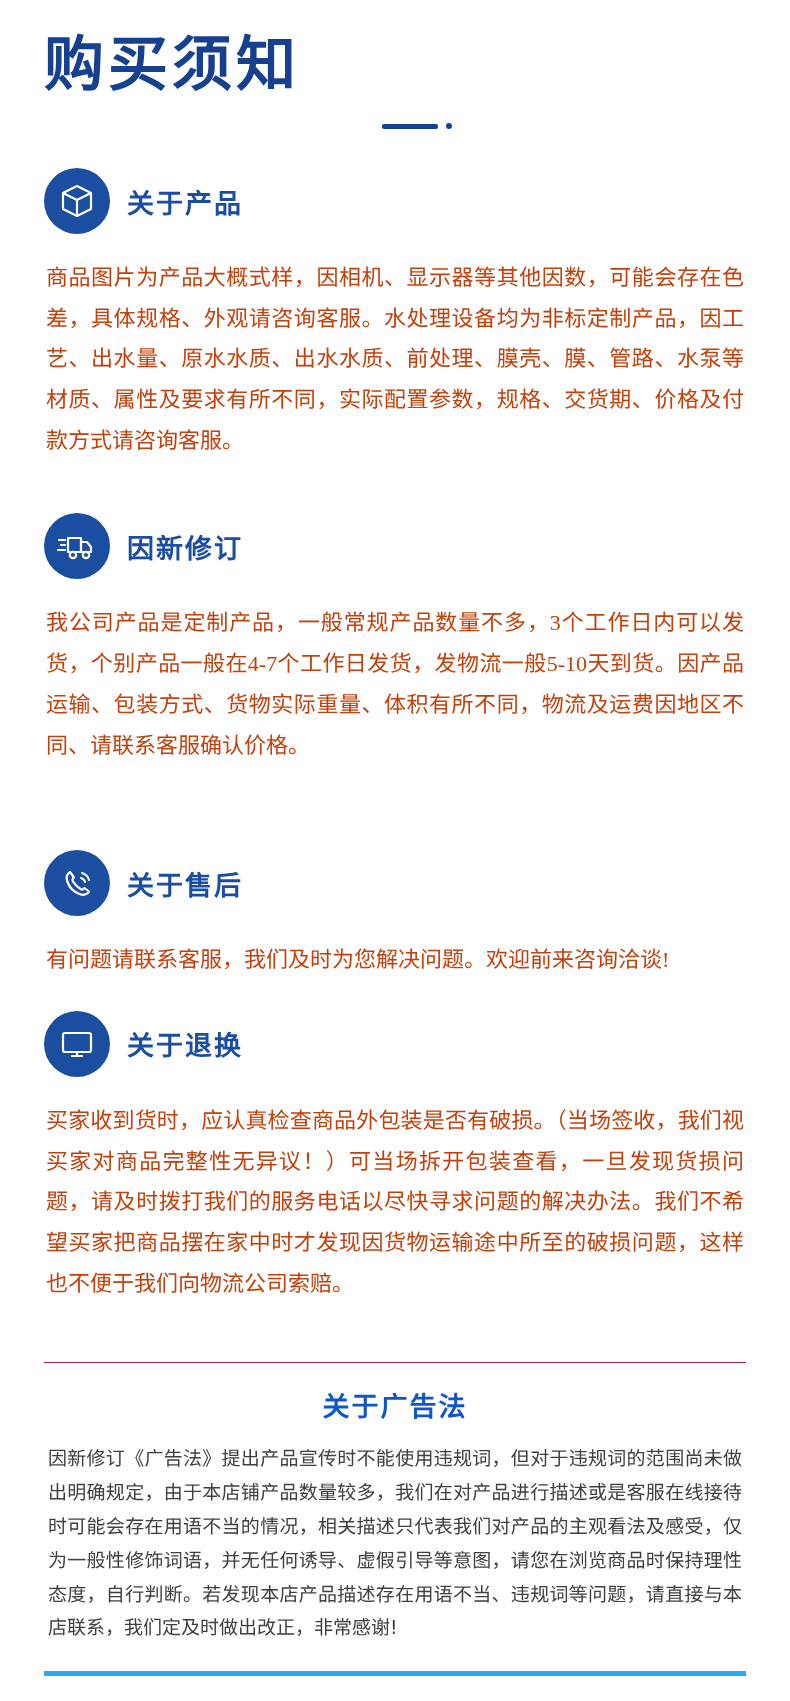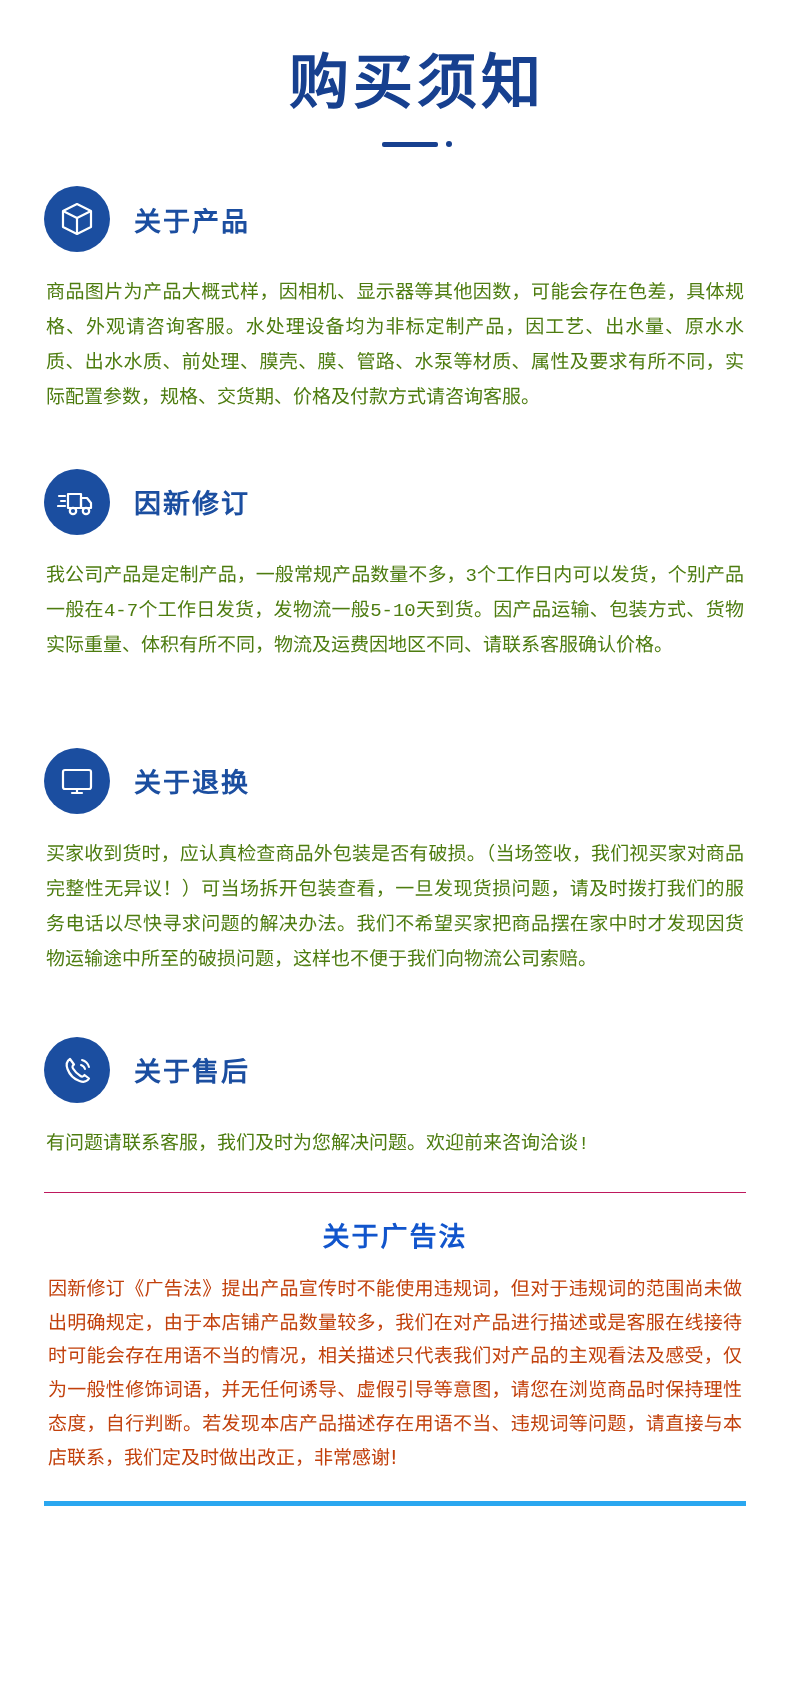--- a/index.html
+++ b/index.html
@@ -17,22 +17,21 @@
     position: relative;
     width: 790px;
     min-height: 1701px;
     box-sizing: border-box;
     padding: 0;
     background: #ffffff;
   }
 
   
   .title-wrap {
-    padding-top: 46px;
-    text-align: center;
+    padding-top: 28px;
     margin-left: 44px;
   }
   .main-title {
     font-family: "DejaVu Sans", "Liberation Sans", sans-serif;
     font-size: 60px;
     font-weight: bold;
     letter-spacing: 4px;
     color: #17408f;
     line-height: 1.2;
     margin: 0;
@@ -65,21 +64,21 @@
   .sections {
     margin-top: 42px;
     padding: 0 44px 0 44px;
   }
   .section {
     margin-bottom: 14px;
   }
   .sec-head {
     display: flex;
     align-items: center;
-    gap: 24px;
+    gap: 17px;
     margin-bottom: 24px;
   }
   .sec-icon {
     width: 66px;
     height: 66px;
     border-radius: 50%;
     background: #1b4ea0;
     flex: 0 0 66px;
     display: flex;
     align-items: center;
@@ -87,24 +86,24 @@
   }
   .sec-icon svg { display: block; }
   .sec-title {
     font-family: "DejaVu Sans", "Liberation Sans", sans-serif;
     font-size: 27px;
     font-weight: bold;
     color: #1b4ea0;
     letter-spacing: 2px;
   }
   .sec-body {
-    font-family: Liberation Mono, monospace;
-    font-size: 19px;
+    font-family: Liberation Serif, serif;
+    font-size: 22px;
     line-height: 1.85;
-    color: #4d7c0f;
+    color: #c2410c;
     text-align: justify;
     padding: 0 2px;
     margin-bottom: 46px;
   }
 
   
   .section.s1 .sec-body { margin-bottom: 52px; }
   .section.s2 .sec-body { margin-bottom: 84px; }
   .section.s3 .sec-body { margin-bottom: 58px; }
   .section.s4 .sec-body { margin-bottom: 30px; }
@@ -122,21 +121,21 @@
     font-size: 27px;
     font-weight: bold;
     color: #1155cc;
     letter-spacing: 2px;
     margin-bottom: 18px;
   }
   .adlaw-body {
     font-family: "DejaVu Sans", "Liberation Sans", sans-serif;
     font-size: 19px;
     line-height: 1.78;
-    color: #c2410c;
+    color: #404040;
     text-align: justify;
     padding: 0 4px;
   }
   .bottom-pad { height: 60px; }
 </style>
 </head>
 <body>
 
 <div class="page">
 
@@ -175,48 +174,48 @@
             <path d="M2 11 H8" stroke="#ffffff" stroke-width="2.2" stroke-linecap="round"></path>
             <path d="M4 16 H8" stroke="#ffffff" stroke-width="2.2" stroke-linecap="round"></path>
             <path d="M1 21 H8" stroke="#ffffff" stroke-width="2.2" stroke-linecap="round"></path>
           </svg>
         </div>
         <div class="sec-title">因新修订</div>
       </div>
       <div class="sec-body">我公司产品是定制产品，一般常规产品数量不多，3个工作日内可以发货，个别产品一般在4-7个工作日发货，发物流一般5-10天到货。因产品运输、包装方式、货物实际重量、体积有所不同，物流及运费因地区不同、请联系客服确认价格。</div>
     </div>
 
+    <div class="section s4">
+      <div class="sec-head">
+        <div class="sec-icon">
+          <svg width="38" height="38" viewBox="0 0 38 38" fill="none" aria-hidden="true">
+            <path d="M12 8 C9 10 8 14 9.5 18 C11.5 23.5 16 28 21.5 30 C25.5 31.5 29 30.5 31 27.5 L26.5 24 C25.5 25.5 24 26 22.5 25 C20 23.5 16.5 20 15 17.5 C14 16 14.5 14.5 16 13.5 Z" stroke="#ffffff" stroke-width="2.2" fill="none" stroke-linejoin="round"></path>
+            <path d="M24 9 C27.5 10 30 12.5 31 16" stroke="#ffffff" stroke-width="2" fill="none" stroke-linecap="round"></path>
+            <path d="M23 14 C25 14.6 26.4 16 27 18" stroke="#ffffff" stroke-width="2" fill="none" stroke-linecap="round"></path>
+          </svg>
+        </div>
+        <div class="sec-title">关于售后</div>
+      </div>
+      <div class="sec-body">有问题请联系客服，我们及时为您解决问题。欢迎前来咨询洽谈!</div>
+    </div>
+
     <div class="section s3">
       <div class="sec-head">
         <div class="sec-icon">
           <svg width="38" height="34" viewBox="0 0 38 34" fill="none" aria-hidden="true">
             <rect x="5" y="6" width="28" height="19" rx="2" stroke="#ffffff" stroke-width="2.2" fill="none"></rect>
             <path d="M14 29 H24" stroke="#ffffff" stroke-width="2.2" stroke-linecap="round"></path>
             <path d="M19 25 V29" stroke="#ffffff" stroke-width="2.2"></path>
           </svg>
         </div>
         <div class="sec-title">关于退换</div>
       </div>
       <div class="sec-body">买家收到货时，应认真检查商品外包装是否有破损。（当场签收，我们视买家对商品完整性无异议！）可当场拆开包装查看，一旦发现货损问题，请及时拨打我们的服务电话以尽快寻求问题的解决办法。我们不希望买家把商品摆在家中时才发现因货物运输途中所至的破损问题，这样也不便于我们向物流公司索赔。</div>
     </div>
 
-    <div class="section s4">
-      <div class="sec-head">
-        <div class="sec-icon">
-          <svg width="38" height="38" viewBox="0 0 38 38" fill="none" aria-hidden="true">
-            <path d="M12 8 C9 10 8 14 9.5 18 C11.5 23.5 16 28 21.5 30 C25.5 31.5 29 30.5 31 27.5 L26.5 24 C25.5 25.5 24 26 22.5 25 C20 23.5 16.5 20 15 17.5 C14 16 14.5 14.5 16 13.5 Z" stroke="#ffffff" stroke-width="2.2" fill="none" stroke-linejoin="round"></path>
-            <path d="M24 9 C27.5 10 30 12.5 31 16" stroke="#ffffff" stroke-width="2" fill="none" stroke-linecap="round"></path>
-            <path d="M23 14 C25 14.6 26.4 16 27 18" stroke="#ffffff" stroke-width="2" fill="none" stroke-linecap="round"></path>
-          </svg>
-        </div>
-        <div class="sec-title">关于售后</div>
-      </div>
-      <div class="sec-body">有问题请联系客服，我们及时为您解决问题。欢迎前来咨询洽谈!</div>
-    </div>
-
   </div>
 
   <div class="adlaw">
     <div class="adlaw-title">关于广告法</div>
     <div class="adlaw-body">因新修订《广告法》提出产品宣传时不能使用违规词，但对于违规词的范围尚未做出明确规定，由于本店铺产品数量较多，我们在对产品进行描述或是客服在线接待时可能会存在用语不当的情况，相关描述只代表我们对产品的主观看法及感受，仅为一般性修饰词语，并无任何诱导、虚假引导等意图，请您在浏览商品时保持理性态度，自行判断。若发现本店产品描述存在用语不当、违规词等问题，请直接与本店联系，我们定及时做出改正，非常感谢!</div>
   </div>
 
   <div class="bottom-pad"></div>
 </div>
 

